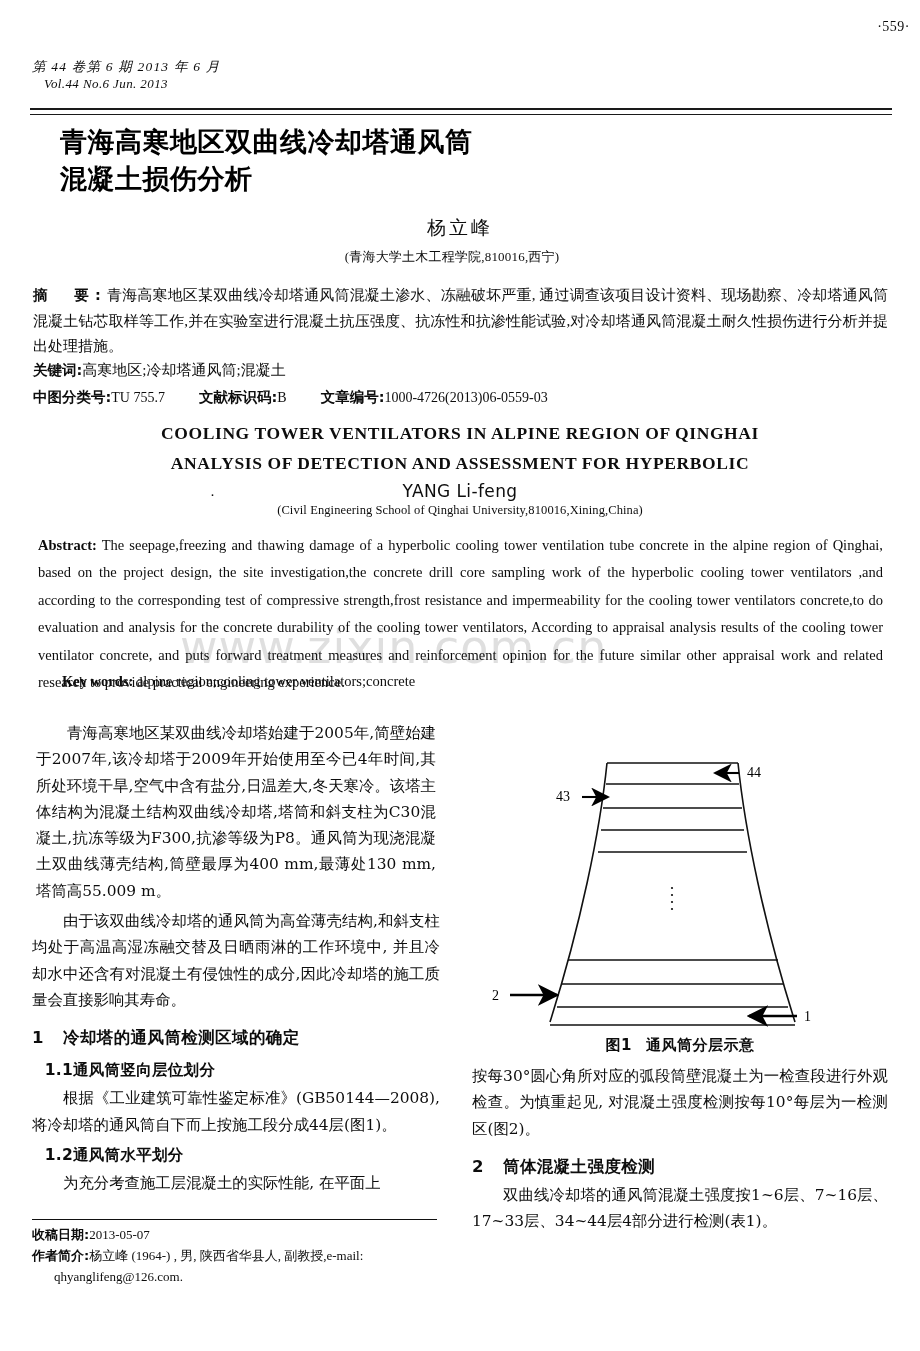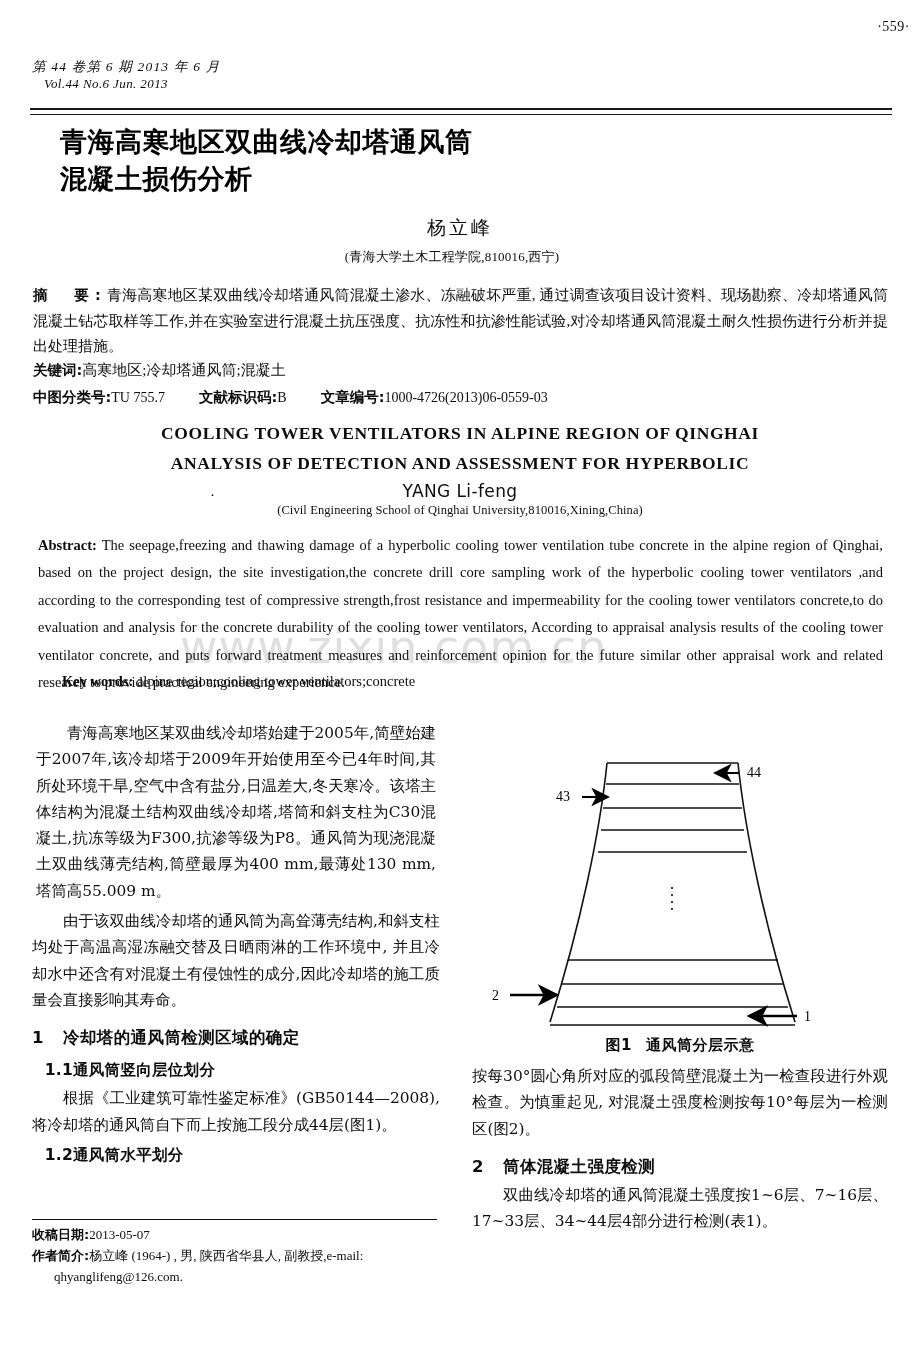--- a/index.html
+++ b/index.html
@@ -350,20 +350,21 @@
     <div class="h1">
       <span class="num">1</span><span>冷却塔的通风筒检测区域的确定</span>
     </div>
     <div class="h2">
       <span class="num">1.1</span><span>通风筒竖向层位划分</span>
     </div>
     <p class="bodytext indent" style="margin:0">根据《工业建筑可靠性鉴定标准》(GB50144—2008),将冷却塔的通风筒自下而上按施工段分成44层(图1)。</p>
     <div class="h2">
       <span class="num">1.2</span><span>通风筒水平划分</span>
     </div>
+    <p class="bodytext indent" style="margin:0">为充分考查施工层混凝土的实际性能, 在平面上</p>
   </div>
 
   <div class="fn-rule"></div>
   <div class="footnote">
     <div>
       <span class="lbl">收稿日期:</span><span>2013-05-07</span>
     </div>
     <div>
       <span class="lbl">作者简介:</span><span>杨立峰 (1964-) , 男, 陕西省华县人, 副教授,e-mail:</span>
       <span class="cont">qhyanglifeng@126.com.</span>

